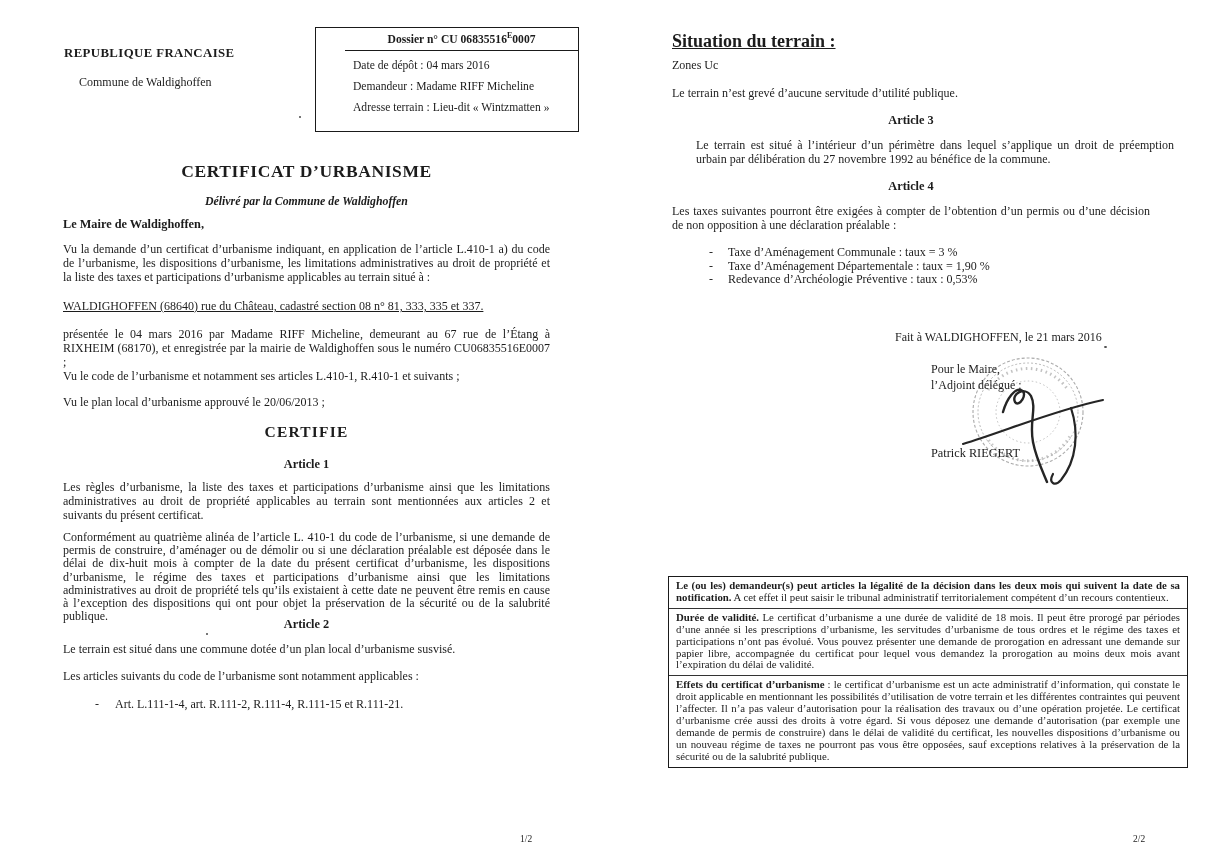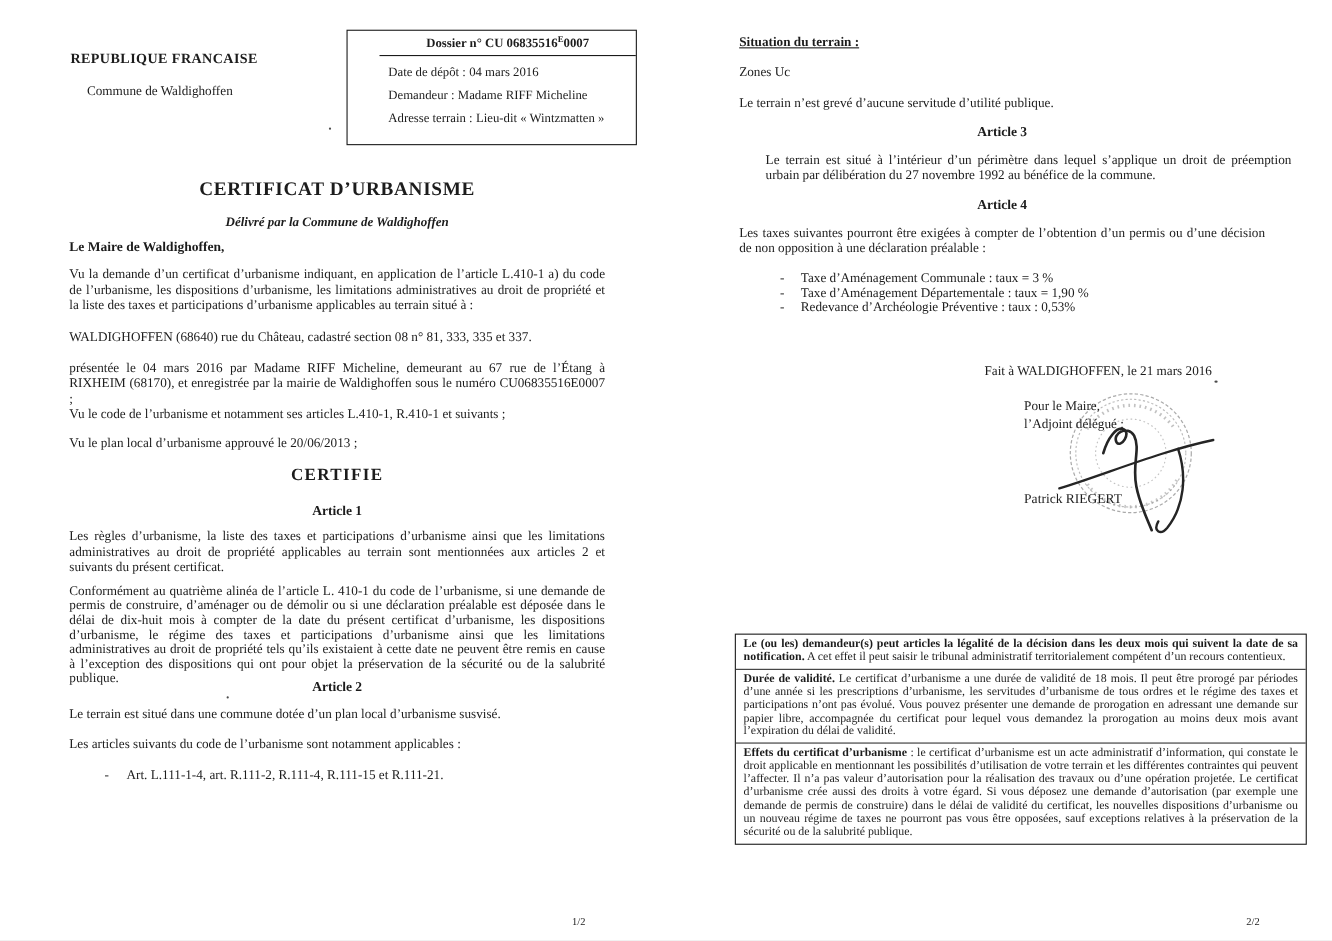--- a/index.html
+++ b/index.html
@@ -78,21 +78,21 @@
   </div>
 
   <div class="abs ctr main-title" style="left:63px;top:161px;width:487px;">CERTIFICAT D’URBANISME</div>
 
   <div class="abs ctr sub-title" style="left:63px;top:194px;width:487px;">Délivré par la Commune de Waldighoffen</div>
 
   <div class="abs b" style="left:63px;top:217px;font-size:12.3px;">Le Maire de Waldighoffen,</div>
 
   <p class="abs just body-txt" style="left:63px;top:243px;width:487px;">Vu la demande d’un certificat d’urbanisme indiquant, en application de l’article L.410-1 a) du code de l’urbanisme, les dispositions d’urbanisme, les limitations administratives au droit de propriété et la liste des taxes et participations d’urbanisme applicables au terrain situé à :</p>
 
-  <p class="abs body-txt" style="left:63px;top:300px;width:487px;">WALDIGHOFFEN (68640) rue du Château, cadastré section 08 n° 81, 333, 335 et 337.</p>
+  <p class="abs body-txt" style="left:63px;top:300px;width:487px;text-decoration:underline;">WALDIGHOFFEN (68640) rue du Château, cadastré section 08 n° 81, 333, 335 et 337.</p>
 
   <p class="abs just body-txt" style="left:63px;top:328px;width:487px;">présentée le 04 mars 2016 par Madame RIFF Micheline, demeurant au 67 rue de l’Étang à RIXHEIM (68170), et enregistrée par la mairie de Waldighoffen sous le numéro CU06835516E0007 ;</p>
 
   <p class="abs body-txt" style="left:63px;top:370px;width:487px;">Vu le code de l’urbanisme et notamment ses articles L.410-1, R.410-1 et suivants ;</p>
 
   <p class="abs body-txt" style="left:63px;top:396px;width:487px;">Vu le plan local d’urbanisme approuvé le 20/06/2013 ;</p>
 
   <div class="abs ctr certifie" style="left:63px;top:423px;width:487px;">CERTIFIE</div>
 
   <div class="abs ctr heading" style="left:63px;top:457px;width:487px;">Article 1</div>
@@ -107,21 +107,21 @@
 
   <p class="abs body-txt" style="left:63px;top:670px;width:487px;">Les articles suivants du code de l’urbanisme sont notamment applicables :</p>
 
   <div class="abs bullet-row" style="left:95px;top:698px;width:455px;">
     <span class="bullet-dash" style="width:20px;">-</span>
     <span>Art. L.111-1-4, art. R.111-2, R.111-4, R.111-15 et R.111-21.</span>
   </div>
 
   <div class="abs pagenum" style="left:520px;top:834px;">1/2</div>
 
-  <div class="abs b underline" style="left:672px;top:31px;font-size:12px;">Situation du terrain :</div>
+  <div class="abs b underline" style="left:672px;top:31px;font-size:18px;">Situation du terrain :</div>
 
   <div class="abs body-txt" style="left:672px;top:59px;">Zones Uc</div>
 
   <div class="abs body-txt" style="left:672px;top:87px;">Le terrain n’est grevé d’aucune servitude d’utilité publique.</div>
 
   <div class="abs ctr heading" style="left:672px;top:113px;width:478px;">Article 3</div>
 
   <p class="abs just body-txt" style="left:696px;top:139px;width:478px;">Le terrain est situé à l’intérieur d’un périmètre dans lequel s’applique un droit de préemption urbain par délibération du 27 novembre 1992 au bénéfice de la commune.</p>
 
   <div class="abs ctr heading" style="left:672px;top:179px;width:478px;">Article 4</div>

